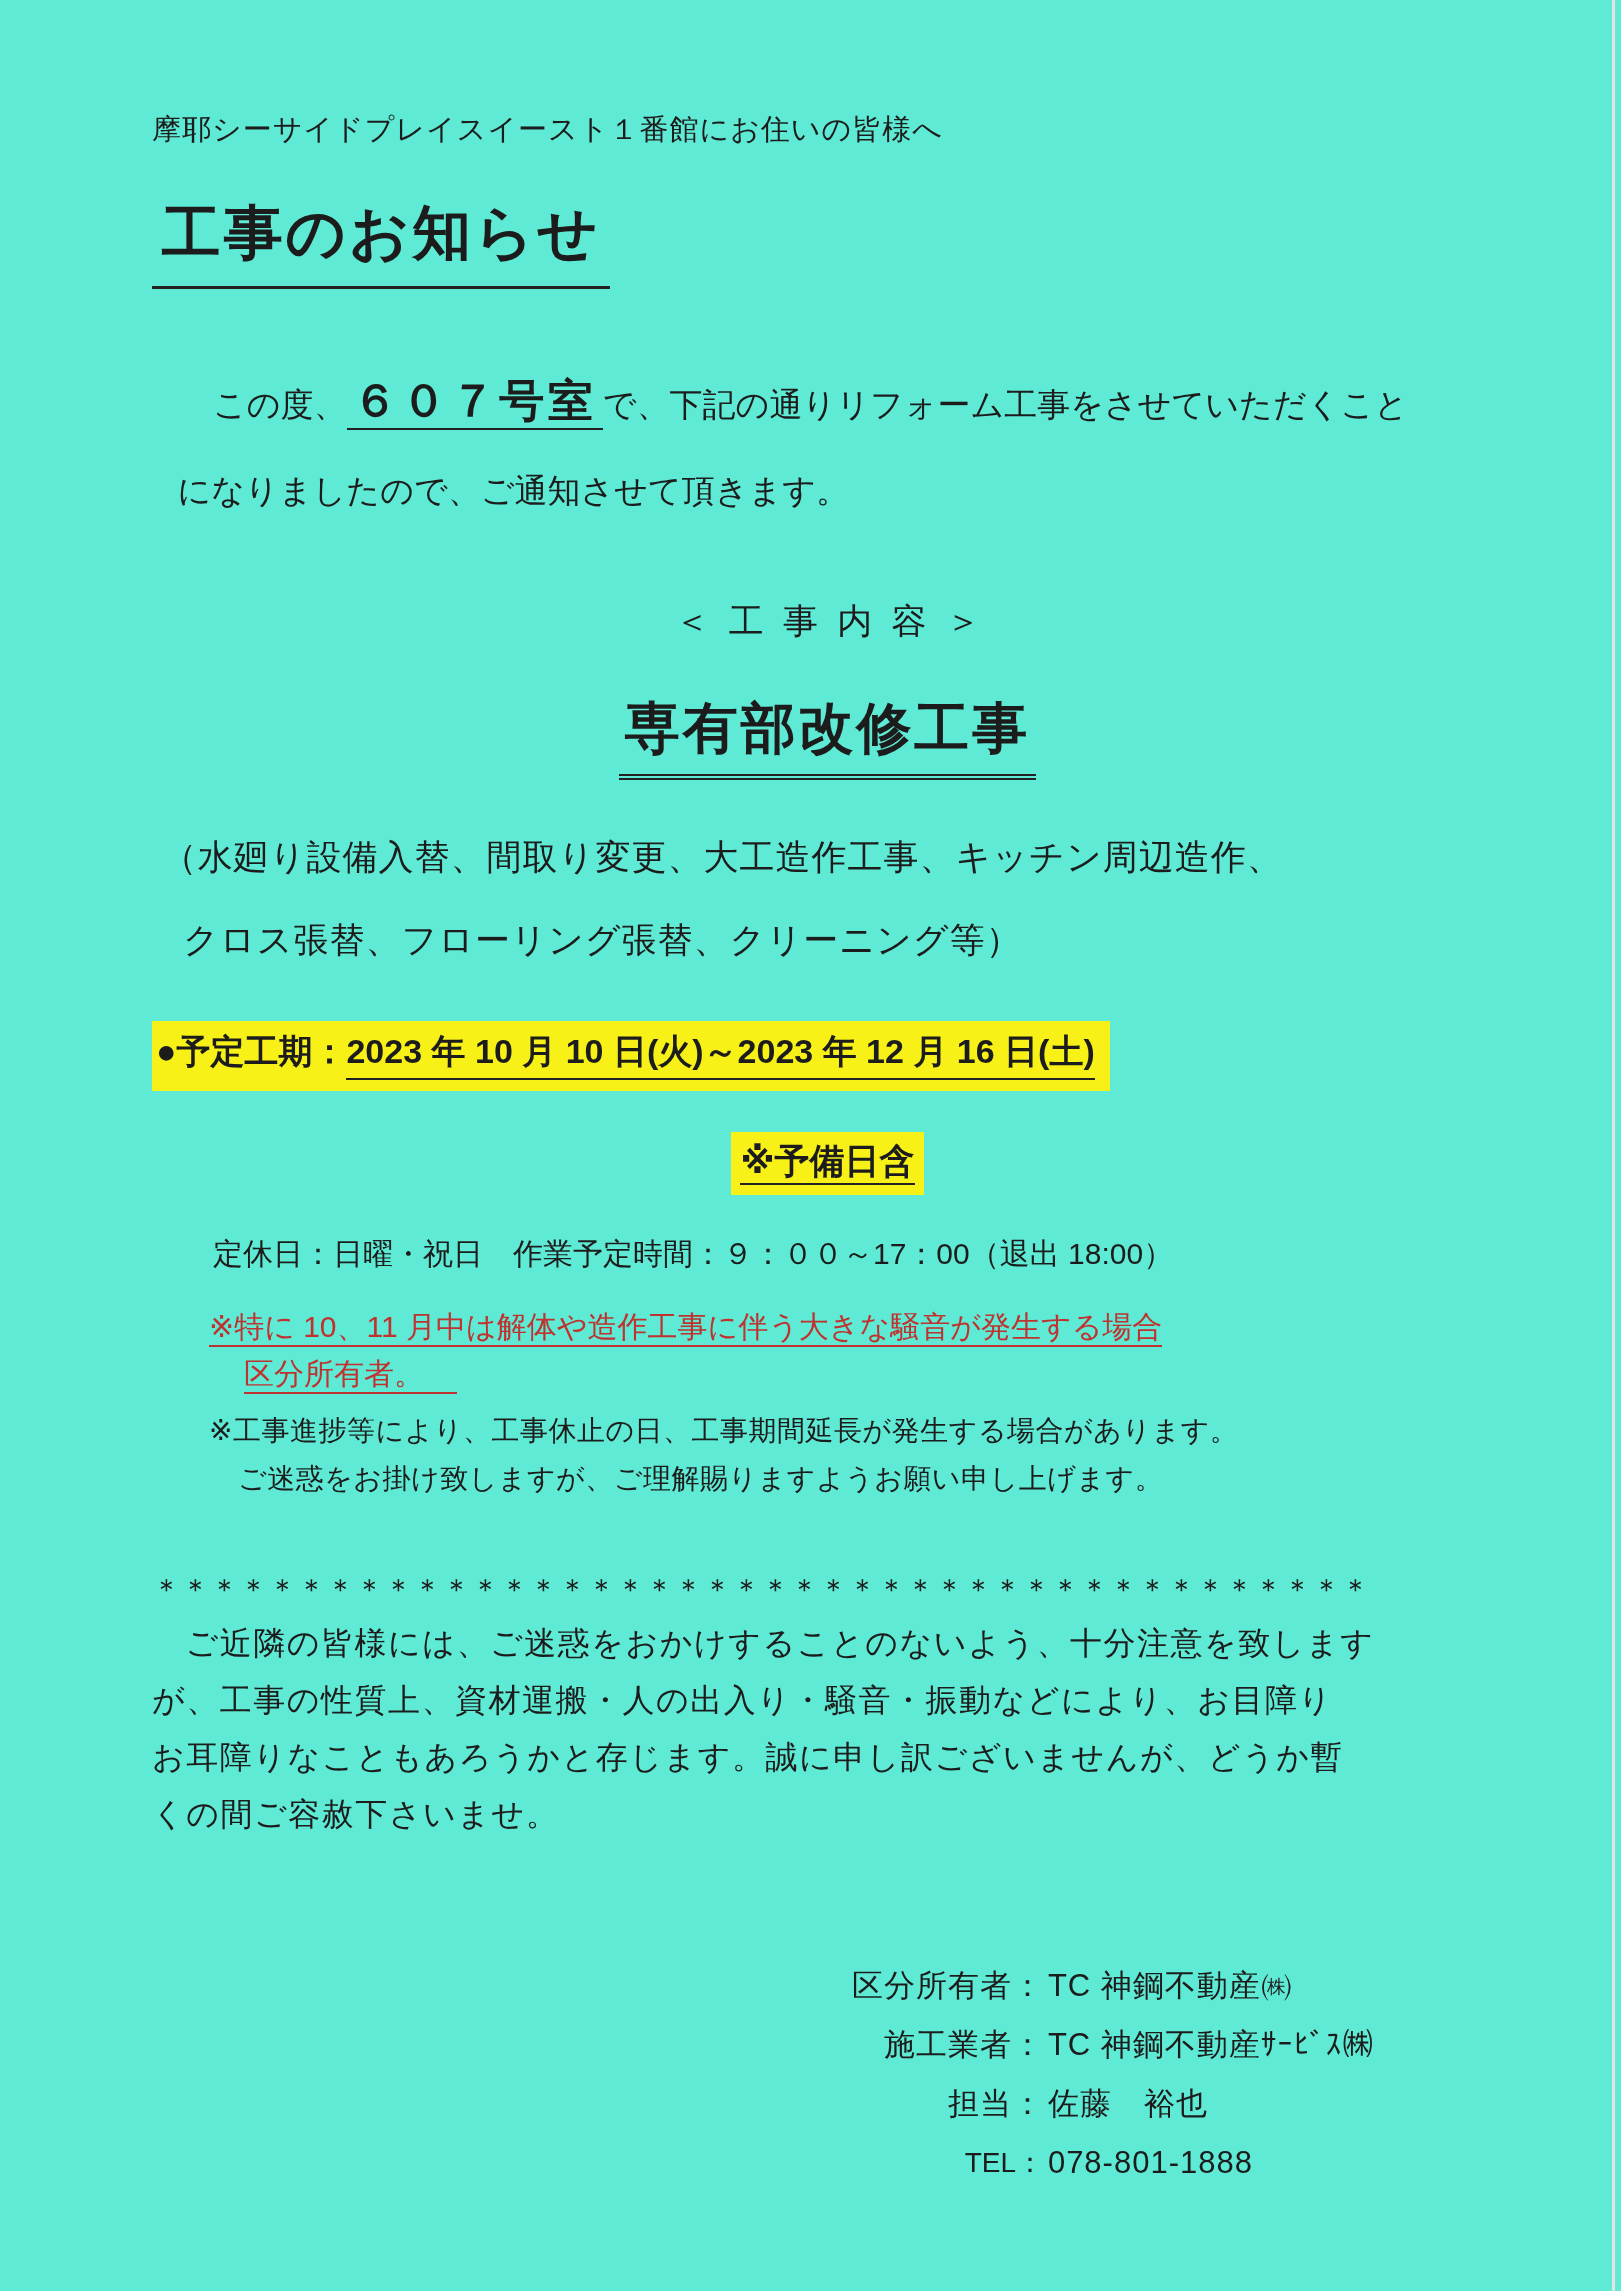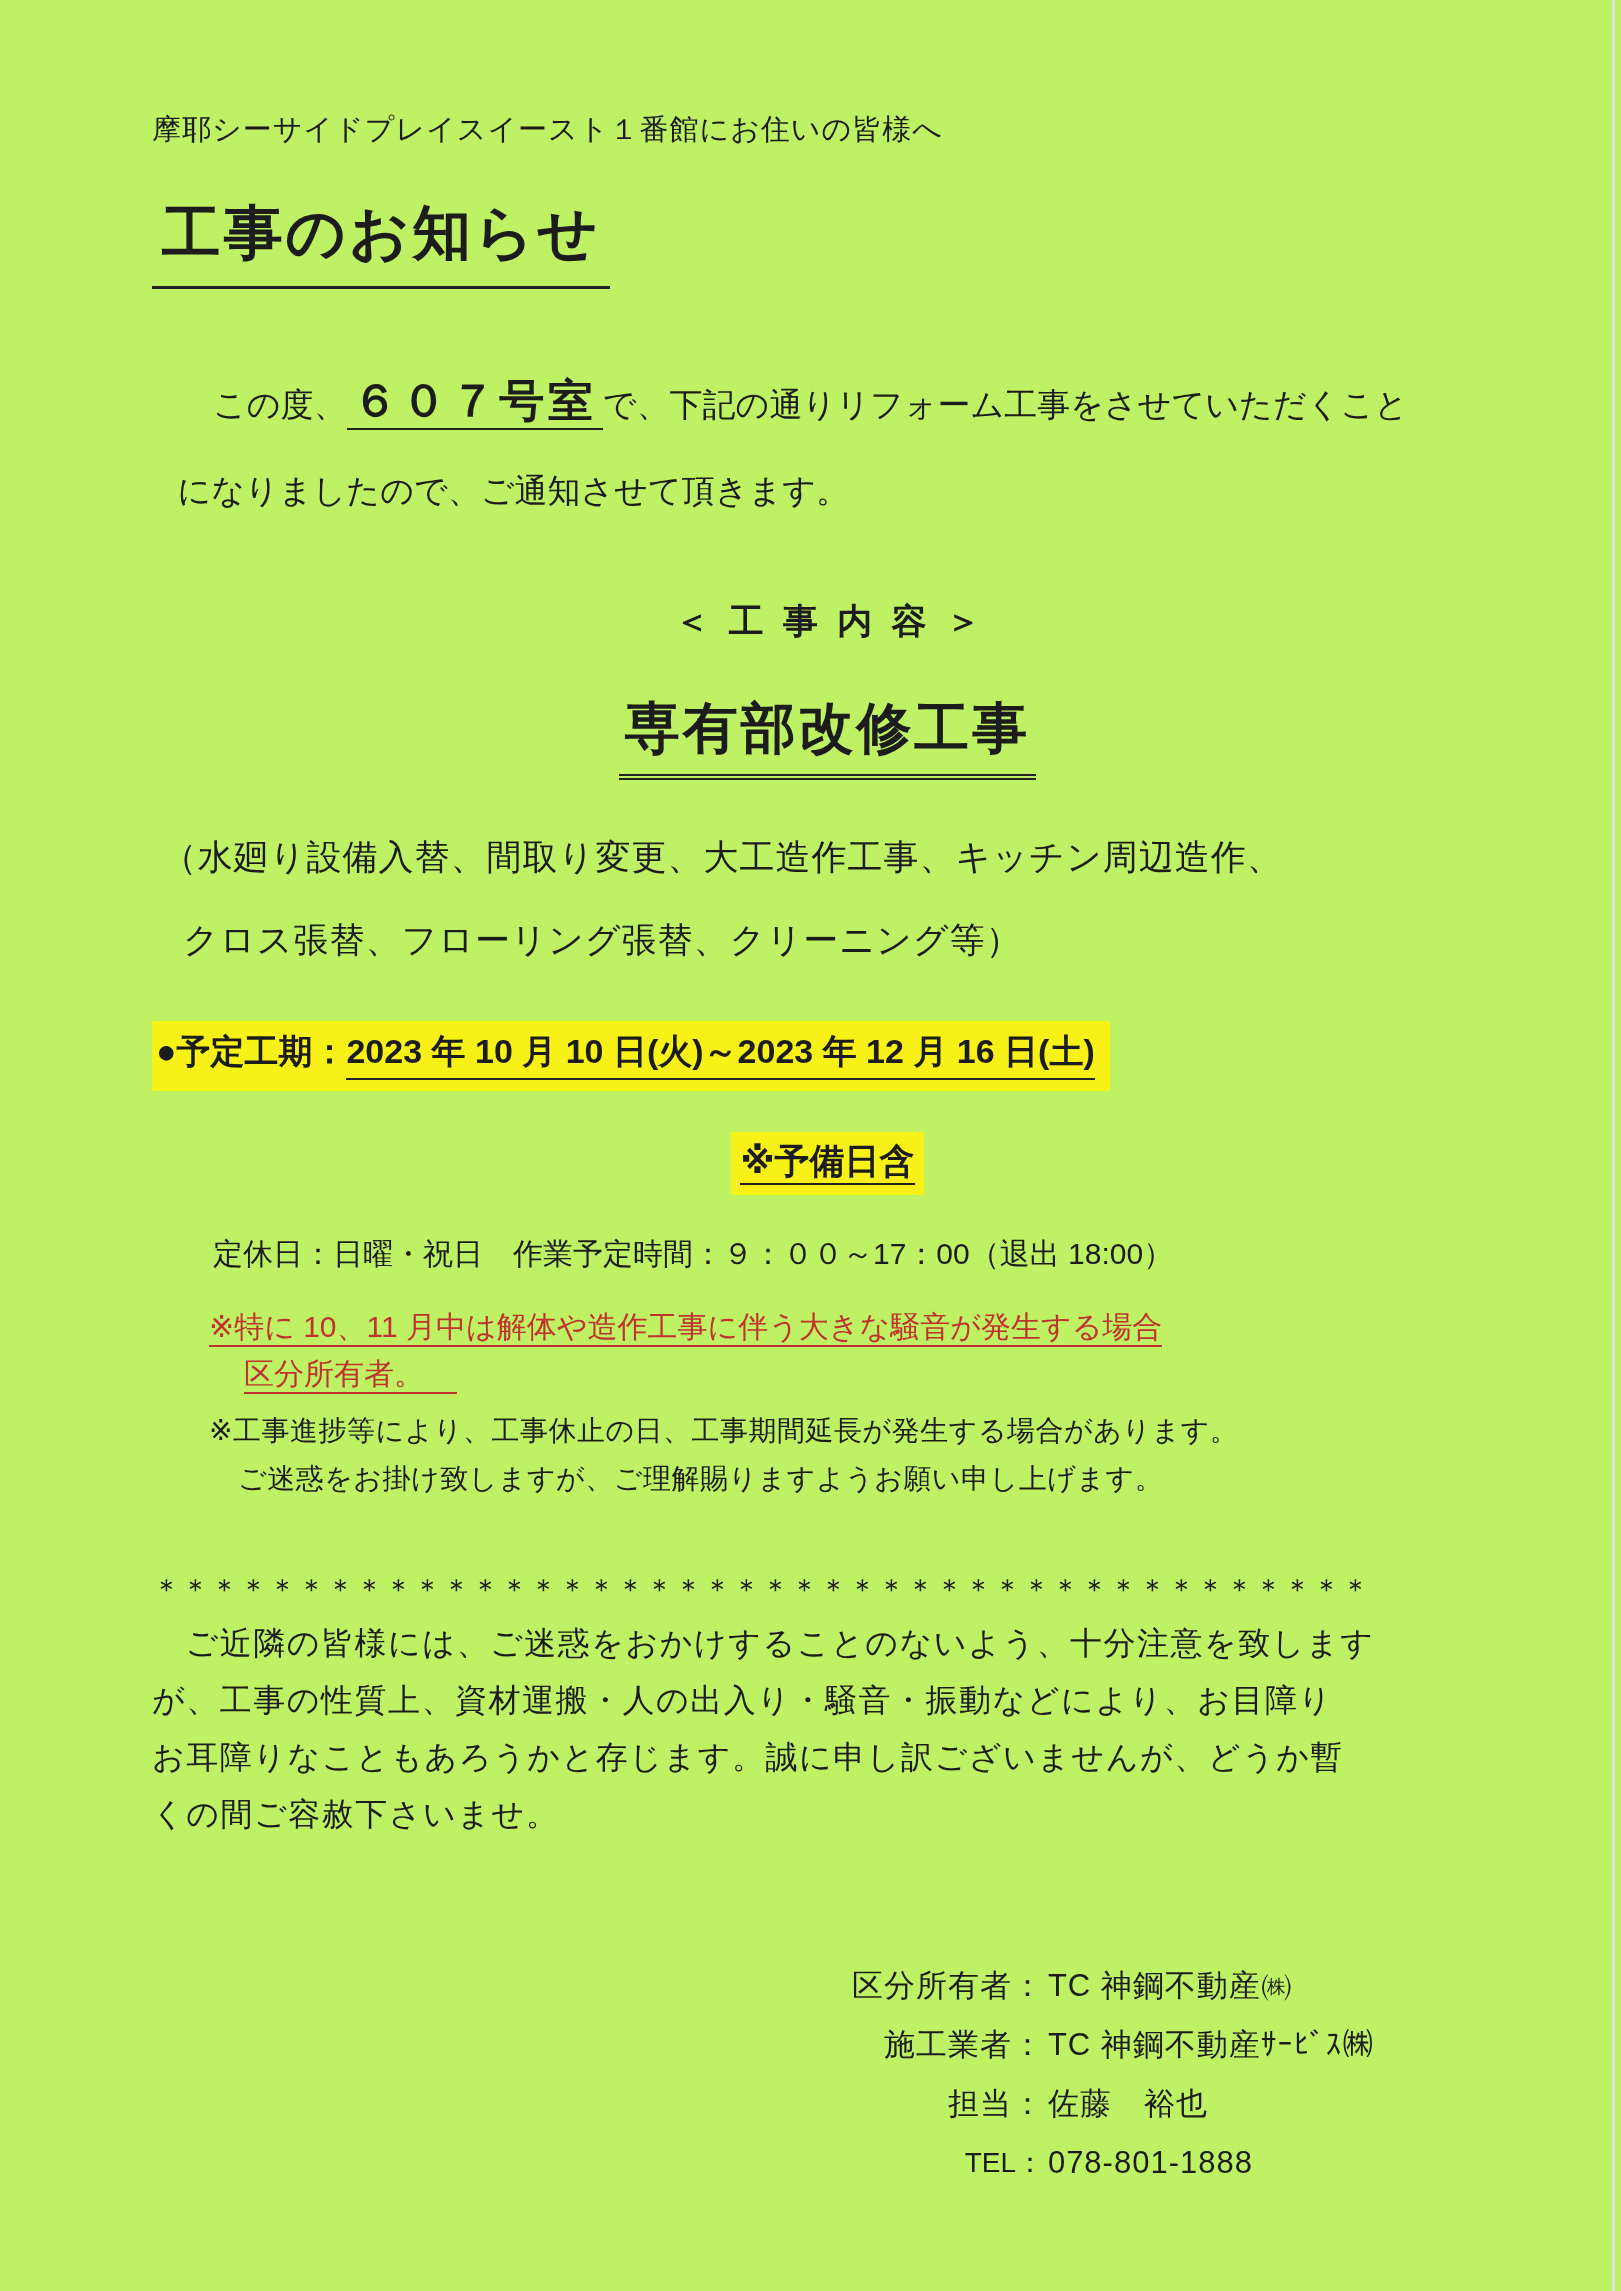--- a/index.html
+++ b/index.html
@@ -4,21 +4,21 @@
 <style>
   html, body {
     margin: 0;
     padding: 0;
     background: #ffffff;
   }
   .page {
     position: relative;
     width: 1621px;
     height: 2292px;
-    background: #bef264;
+    background: #5eead4;
     font-family: "Liberation Sans", "DejaVu Sans", sans-serif;
     color: var(--text, #1c1c1c);
     overflow: hidden;
   }
   .content { padding: 110px 118px 0 152px; }
   p { margin: 0; }
 
   .addressee { font-size: 29px; letter-spacing: 1px; }
 
   .title-wrap { text-align: left; margin-top: 44px; }
@@ -41,21 +41,21 @@
     font-weight: bold;
     letter-spacing: 3.9px;
     border-bottom: 2.9px solid #222;
     padding: 0 5.9px 2px 5.9px;
   }
 
   .section-header {
     margin-top: 64px;
     text-align: center;
     font-size: 35px;
-    font-weight: 700;
+    font-weight: 400;
   }
   .section-header span { letter-spacing: 0.55em; margin-right: -0.55em; }
 
   .work-name-wrap { text-align: center; margin-top: 47px; }
   .work-name {
     display: inline-block;
     font-size: 55px;
     font-weight: bold;
     letter-spacing: 2.9px;
     border-bottom: 6.9px double #222;

